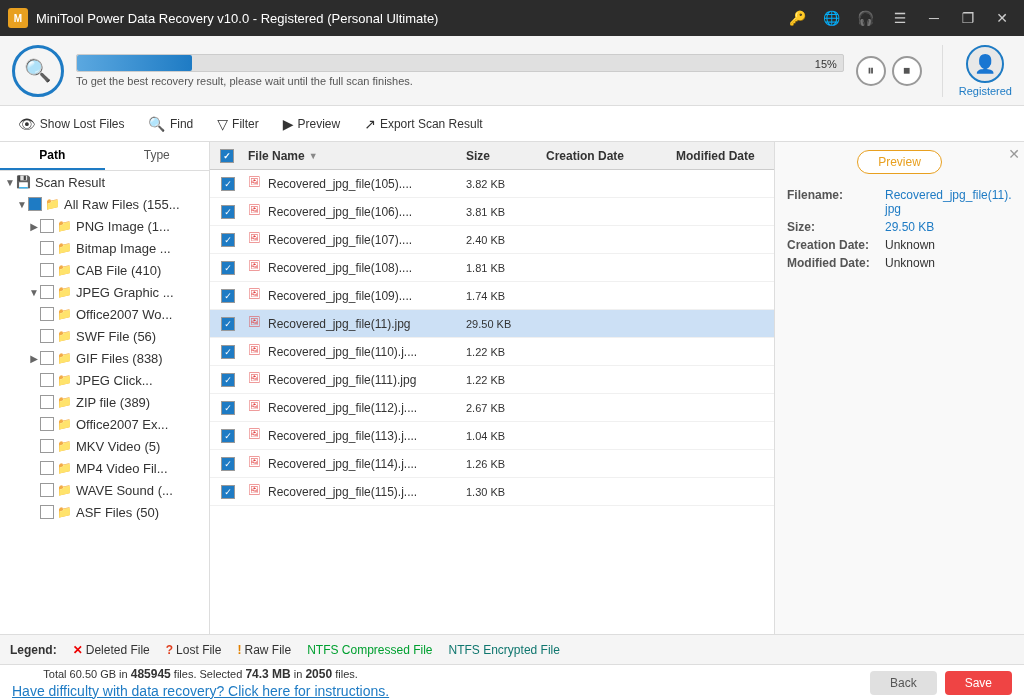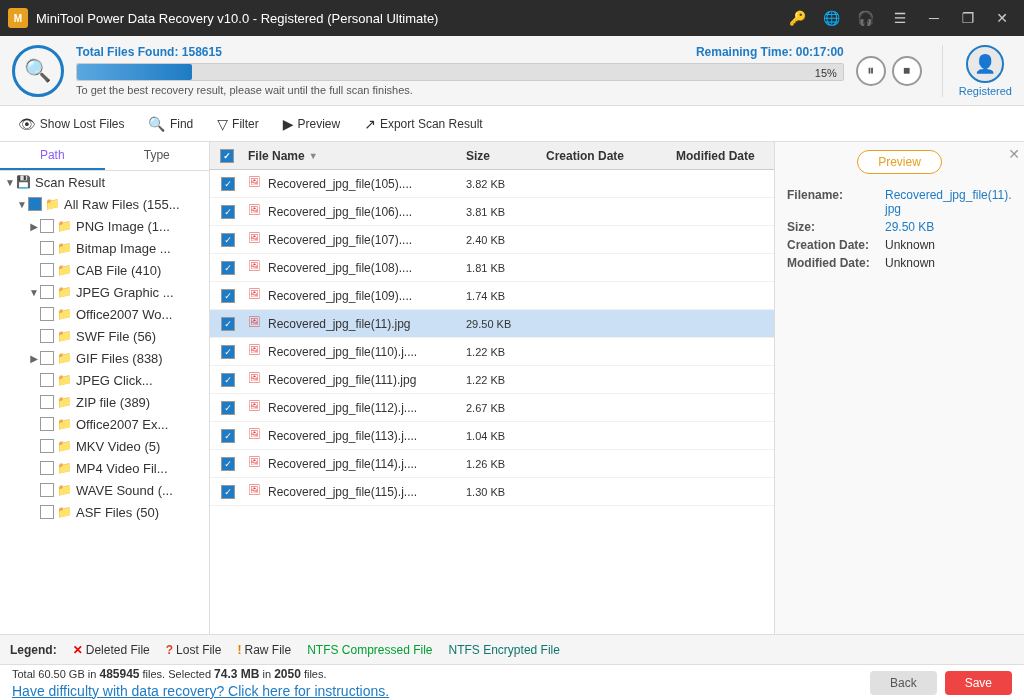--- a/index.html
+++ b/index.html
@@ -83,21 +83,21 @@
       background: #fff;
       overflow-y: auto;
       overflow-x: hidden;
     }
     .panel-tabs { display: flex; border-bottom: 1px solid #ddd; }
     .panel-tab {
       flex: 1; text-align: center; padding: 6px 4px;
       cursor: pointer; font-size: 12px; color: #555;
       border-bottom: 2px solid transparent;
     }
-    .panel-tab.active { color: #8b5cf6; border-bottom: 2px solid #1e7bc4; font-weight: normal; }
+    .panel-tab.active { color: #000000; border-bottom: 2px solid #1e7bc4; font-weight: bold; }
     .tree-item {
       display: flex; align-items: center;
       padding: 3px 4px;
       cursor: pointer;
       white-space: nowrap;
       overflow: hidden;
     }
     .tree-indent { display: inline-block; }
     .tree-arrow { width: 12px; display: inline-block; text-align: center; color: #666; font-size: 10px; }
     .tree-check { width: 14px; height: 14px; border: 1px solid #999; background: #fff; display: inline-block; margin-right: 3px; flex-shrink: 0; }
@@ -192,21 +192,21 @@
 
     
     .footer {
       height: 36px;
       background: #fff;
       border-top: 1px solid #ddd;
       display: flex; align-items: center;
       padding: 0 12px;
       justify-content: space-between;
     }
-    .footer-left { font-size: 11px; color: #333; }
+    .footer-left { font-size: 11px; color: #333; text-align: center; }
     .footer-left span { font-weight: bold; }
     .footer-link { color: #1e7bc4; font-size: 14px; text-decoration: underline; cursor: pointer; }
     .footer-right { display: flex; gap: 8px; }
     .footer-btn {
       padding: 5px 20px;
       border-radius: 4px;
       border: none;
       cursor: pointer;
       font-size: 12px;
     }
@@ -274,30 +274,20 @@
     <div class="titlebar-icon">❐</div>
     <div class="titlebar-icon close">✕</div>
   </div>
 </div>
 
 <div class="top-toolbar">
   <div class="scan-icon">
     🔍
   </div>
   <div class="scan-info">
-    <div class="scan-info-top">
-      <div class="scan-stat">
-        <span>Total Files Found:</span>
-        <span>158615</span>
-      </div>
-      <div class="scan-stat">
-        <span>Remaining Time:</span>
-        <span>00:17:00</span>
-      </div>
-    </div>
     <div class="progress-bar-wrap">
       <div class="progress-bar-fill"></div>
       <span class="progress-pct">15%</span>
     </div>
     <div class="scan-msg">To get the best recovery result, please wait until the full scan finishes.</div>
   </div>
   <div class="scan-controls">
     <div class="scan-btn">⏸</div>
     <div class="scan-btn">⏹</div>
   </div>

